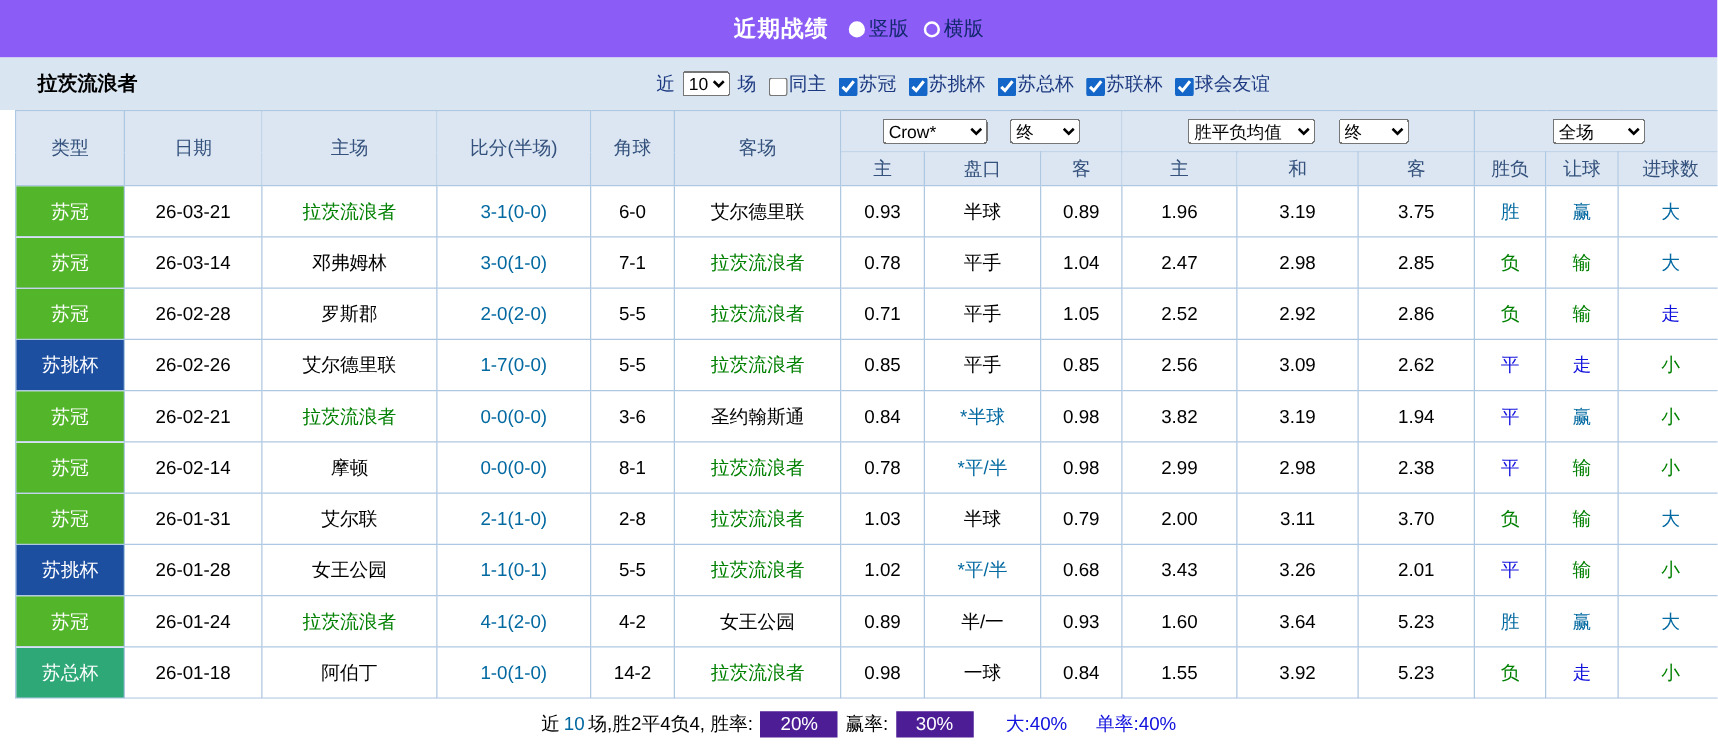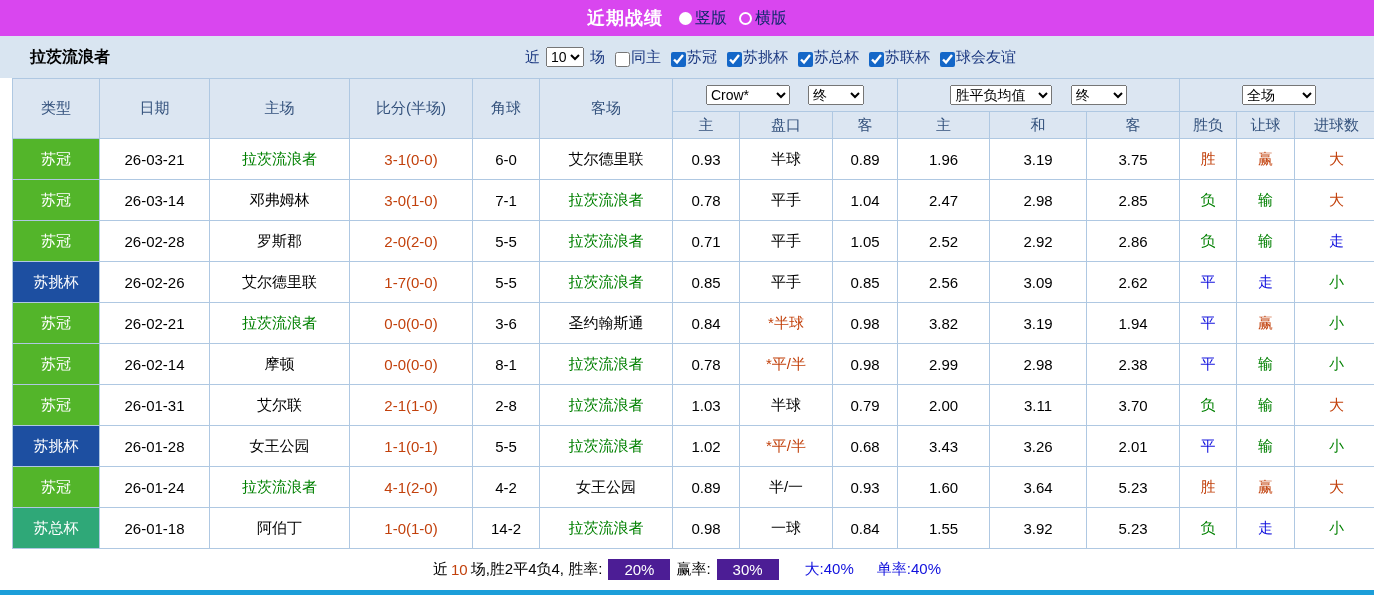--- a/index.html
+++ b/index.html
@@ -5,22 +5,22 @@
   * { box-sizing: border-box; }
   html,body { margin:0; padding:0; }
   body {
     width: 1374px;
     font-family: "Liberation Sans", "DejaVu Sans", sans-serif;
     background: #fff;
     color: #000;
   }
   
   .topbar {
-    height: 36px;
-    background: #d946ef;
+    height: 46px;
+    background: #8b5cf6;
     display: flex;
     align-items: center;
     justify-content: center;
     gap: 4px;
   }
   .topbar .title {
     color: #fff;
     font-weight: bold;
     font-size: 18px;
     letter-spacing: 1px;
@@ -80,21 +80,21 @@
   .sel-asia-co { width:84px; }
   .sel-time { width:56px; margin-left:14px; }
   .sel-euro-co { width:102px; }
   .sel-scope { width:74px; }
   tbody td { height: 41px; background:#fff; color:#000; }
   .type-cell { color:#fff; }
   .badge-green { background:#53B52A; }
   .badge-blue  { background:#1D4FA1; }
   .badge-teal  { background:#2FA878; }
   .c-team  { color:#008000; }
-  .c-red   { color:#c2410c; }
+  .c-red   { color:#0369a1; }
   .c-green { color:#008000; }
   .c-blue  { color:#1111DD; }
   
   .footer {
     height: 41px;
     display:flex; align-items:center; justify-content:center;
     font-size:15px; gap:3px; background:#fff;
   }
   .badge-rate {
     background:#4c1d95; color:#fff;

